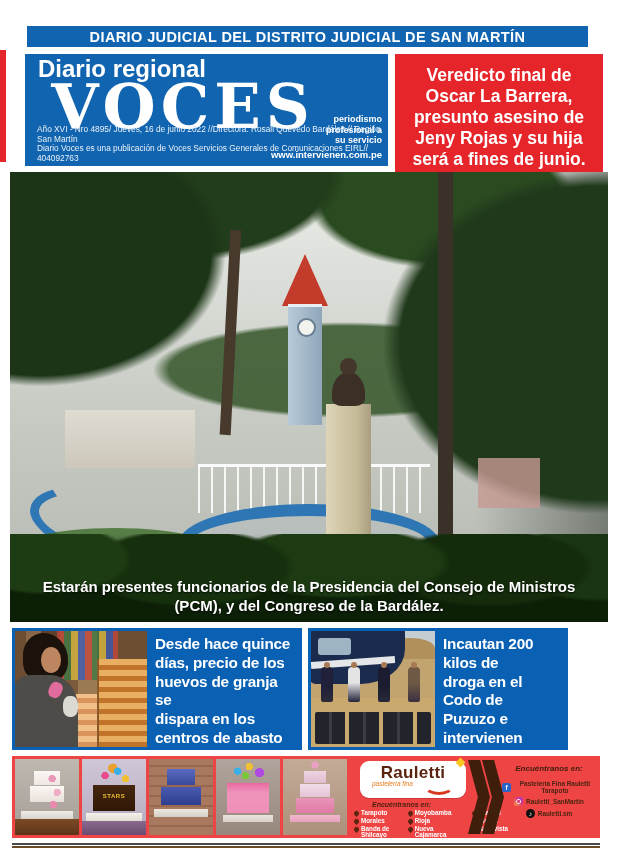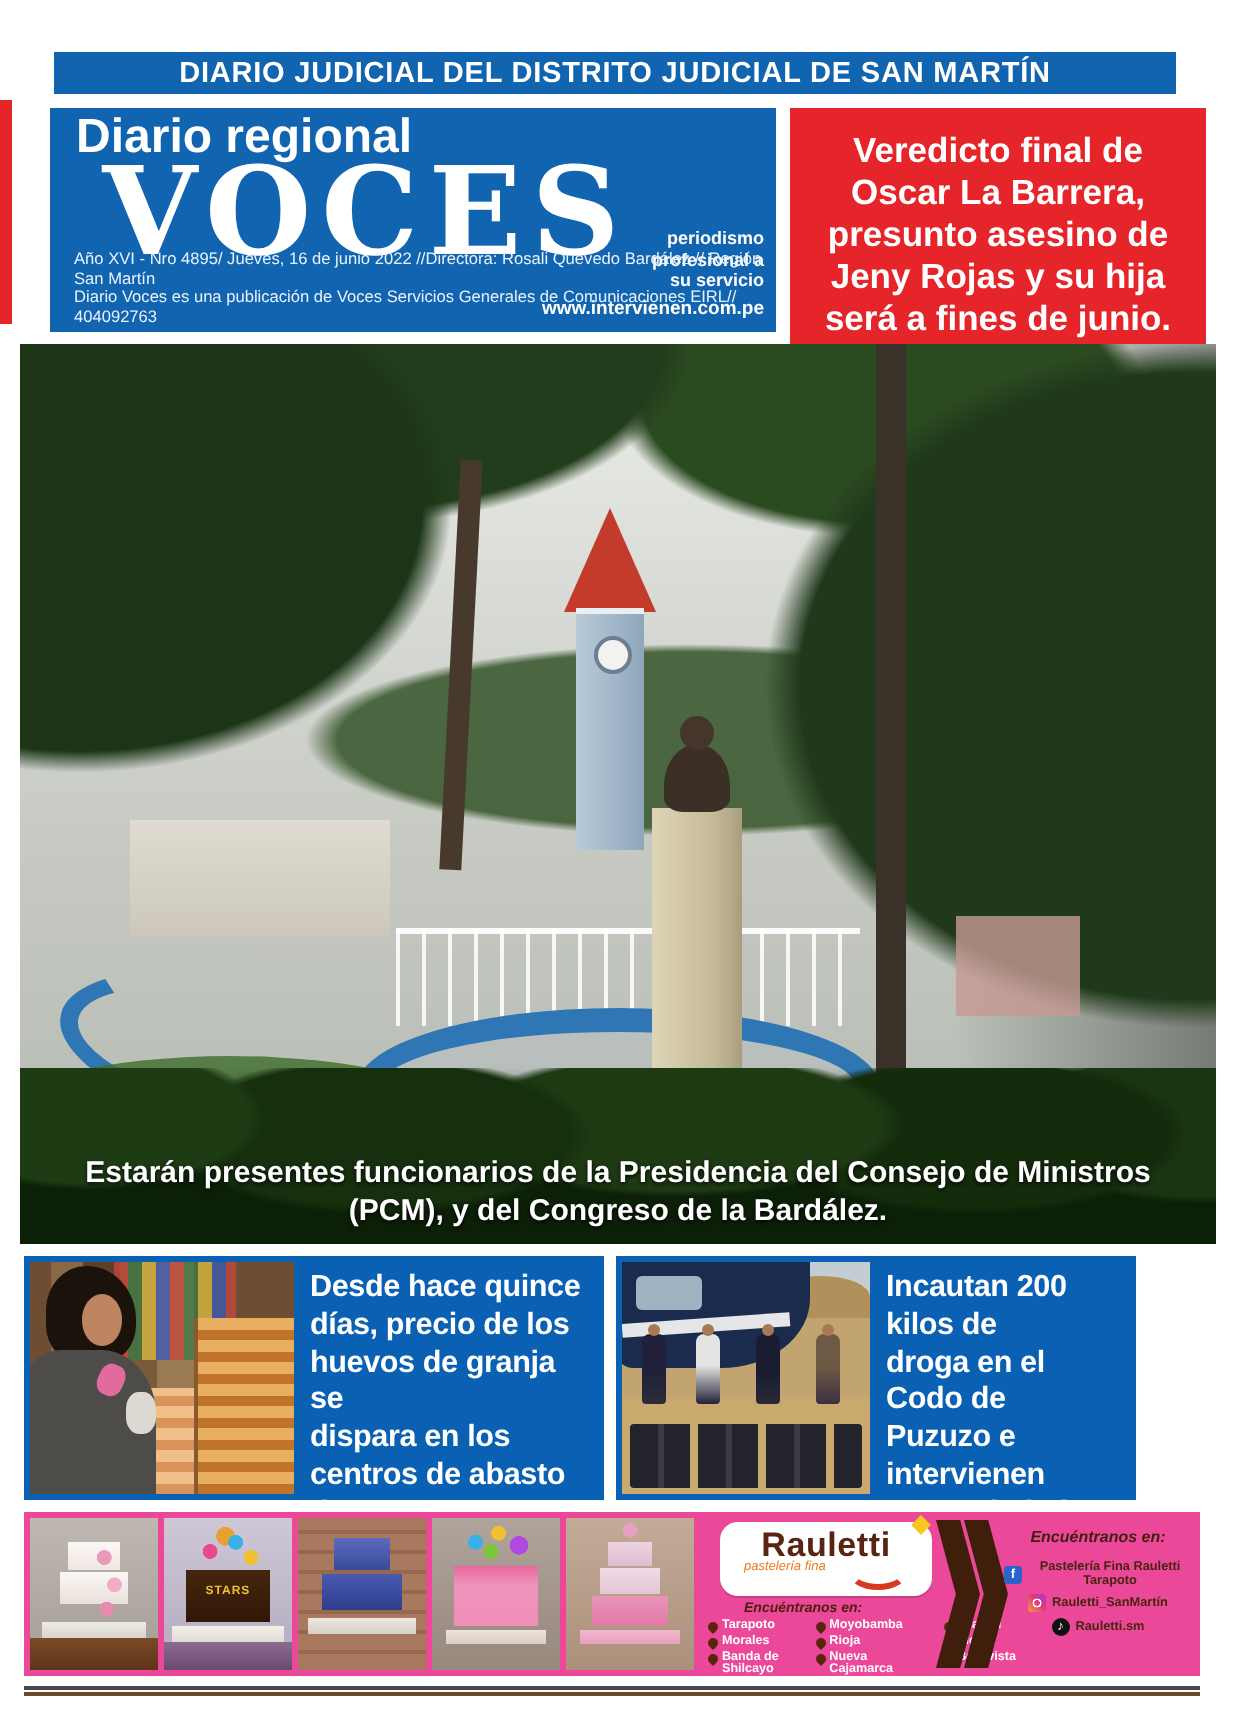--- a/index.html
+++ b/index.html
@@ -90,21 +90,21 @@
   .heli-window{position:absolute;left:6%;top:6%;width:26%;height:15%;background:#9fb4c2;border-radius:3px;}
   .fig{position:absolute;width:12px;height:35px;border-radius:4px 4px 2px 2px;top:31%;}
   .fig::before{content:"";position:absolute;left:3px;top:-5px;width:6px;height:6px;border-radius:50%;background:#a87a54;}
   .fig1{left:8%;background:linear-gradient(#20203a 55%,#2c2c38);}
   .fig2{left:30%;background:linear-gradient(#e4e4e4 45%,#23233a);}
   .fig3{left:54%;background:linear-gradient(#1c1c30 55%,#28283a);}
   .fig4{left:78%;background:linear-gradient(#6e5a44 45%,#3a3040);}
   .packs{position:absolute;left:3%;bottom:3%;width:94%;height:27%;border-radius:2px;background:repeating-linear-gradient(90deg,#23242b 0 14px,#3a3b44 14px 17px,#23242b 17px 30px,rgba(0,0,0,0) 30px 34px);}
 
   
-  .ad{left:12px;top:756px;width:588px;height:82px;background:#ec4899;display:flex;gap:3px;padding:3px;box-sizing:border-box;}
+  .ad{left:12px;top:756px;width:588px;height:82px;background:#ef4444;display:flex;gap:3px;padding:3px;box-sizing:border-box;}
   .cake{width:64px;height:100%;position:relative;overflow:hidden;flex:none;}
   .cake1{background:
     radial-gradient(circle 4px at 58% 26%, #e89ab8 0 90%, rgba(0,0,0,0) 95%),
     radial-gradient(circle 4px at 66% 44%, #f0aec6 0 90%, rgba(0,0,0,0) 95%),
     radial-gradient(circle 4px at 60% 60%, #e889ae 0 90%, rgba(0,0,0,0) 95%),
     linear-gradient(#fbf7f4,#eee6e2) no-repeat 50% 12px/26px 14px,
     linear-gradient(#fbf7f4,#e8e0da) no-repeat 50% 27px/34px 16px,
     linear-gradient(#efece8,#d8d4ce) no-repeat 50% 52px/52px 8px,
     linear-gradient(#7c4a26,#5e3419) no-repeat 50% 100%/100% 16px,
     linear-gradient(#beb8b0,#a39d95);}

